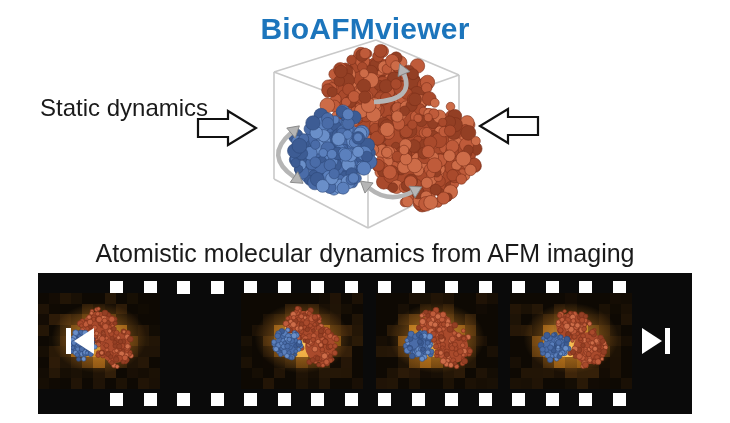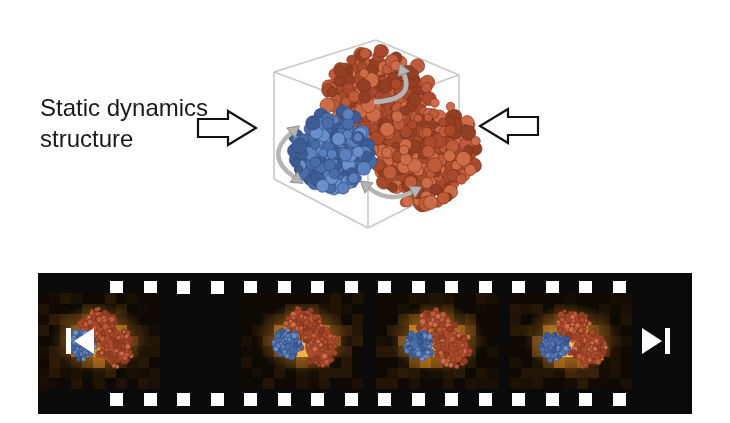--- a/index.html
+++ b/index.html
@@ -48,24 +48,24 @@
   svg.mini-molecule{position:absolute;inset:0;}
   .film-control{position:absolute;top:54px;}
   #skip-back-button{left:28px;}
   #skip-forward-button{left:604px;}
 </style>
 </head>
 <body>
 
 <div id="figure-root">
 
+  <div id="figure-title" class="abs">BioAFMviewer</div>
 
   <div id="label-left" class="abs side-label">
     <span>Static dynamics</span><br>
-    <span>structure</span>
   </div>
 
   <svg class="abs block-arrow-svg" style="left:196px;top:108px" width="62" height="40">
     <polygon points="2,11 32,11 32,3 60,20 32,37 32,29 2,29" fill="#ffffff" stroke="#111111" stroke-width="2.2" stroke-linejoin="miter"></polygon>
   </svg>
 
   <svg class="abs block-arrow-svg" style="left:476px;top:106px" width="64" height="40">
     <polygon points="62,11 32,11 32,3 4,20 32,37 32,29 62,29" fill="#ffffff" stroke="#111111" stroke-width="2.2" stroke-linejoin="miter"></polygon>
   </svg>
 
@@ -591,20 +591,21 @@
         <polygon points="399.7139601007963,63.869360238245854 409.98628713194563,71.46734005956147 398.01371286805437,76.53265994043853" fill="#b5b5b5" stroke="#838383" stroke-width="0.9"></polygon>
         <path d="M 291 133 Q 264 156 294 177" fill="none" stroke="#b5b5b5" stroke-width="4.5" stroke-linecap="butt"></path>
         <polygon points="299.3736755353538,125.8668689884023 295.21503196139867,137.94808099816362 286.78496803860133,128.05191900183638" fill="#b5b5b5" stroke="#838383" stroke-width="0.9"></polygon>
         <polygon points="303.01155112570945,183.30808578799662 290.27249476163837,182.32500748337375 297.72750523836163,171.67499251662625" fill="#b5b5b5" stroke="#838383" stroke-width="0.9"></polygon>
         <path d="M 369 188 Q 389 204 412 192" fill="none" stroke="#b5b5b5" stroke-width="4.5" stroke-linecap="butt"></path>
         <polygon points="360.41044309612664,181.12835447690134 373.06051780910377,182.9243527386203 364.93948219089623,193.0756472613797" fill="#b5b5b5" stroke="#838383" stroke-width="0.9"></polygon>
         <polygon points="421.75243330782,186.91177392635478 415.00667904351764,197.76280150007545 408.99332095648236,186.23719849992455" fill="#b5b5b5" stroke="#838383" stroke-width="0.9"></polygon>
       </g>
   </svg>
 
+  <div id="figure-caption" class="abs">Atomistic molecular dynamics from AFM imaging</div>
 
   <div id="filmstrip" class="abs">
     <div class="sprockets top">
         <span class="sprocket-hole"></span>
         <span class="sprocket-hole"></span>
         <span class="sprocket-hole"></span>
         <span class="sprocket-hole"></span>
         <span class="sprocket-hole"></span>
         <span class="sprocket-hole"></span>
         <span class="sprocket-hole"></span>

